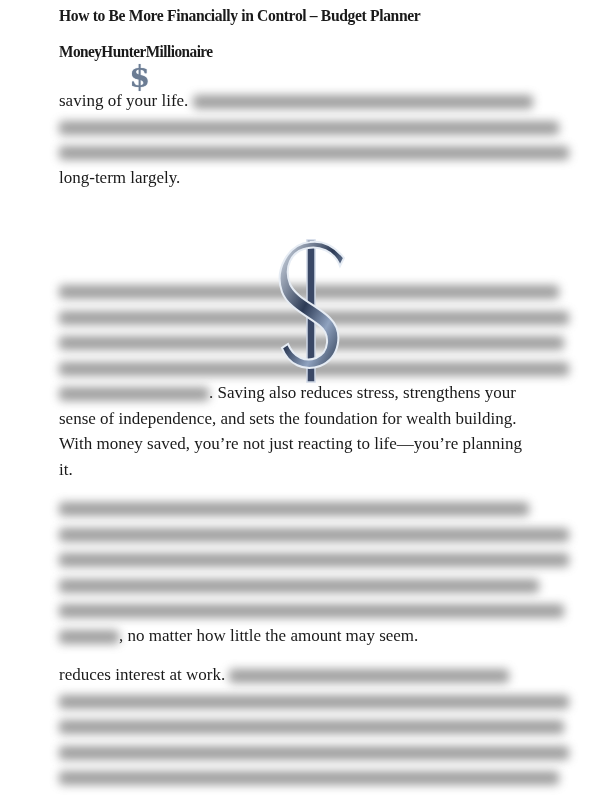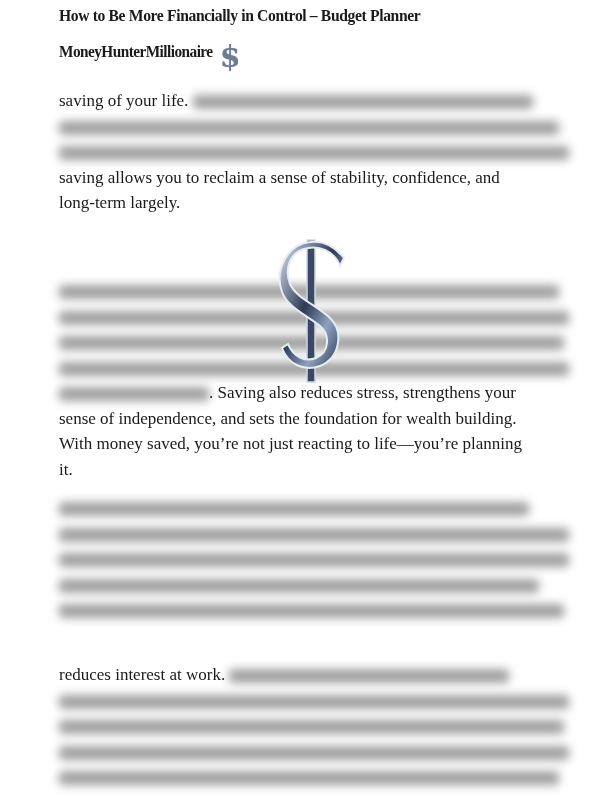--- a/index.html
+++ b/index.html
@@ -1,19 +1,19 @@
 <!DOCTYPE html>
 <html><head>
 <meta charset="utf-8">
 <style>
   html,body{margin:0;padding:0;background:#fff;}
   body{width:600px;height:800px;overflow:hidden;position:relative;font-family:"Liberation Serif","DejaVu Serif",serif;color:#1a1a1a;}
   .page{position:absolute;left:0;top:4px;width:536px;height:800px;margin-left:16px;}
   .title{position:absolute;left:43px;top:2px;font-size:17px;font-weight:bold;letter-spacing:-0.4px;transform:scaleX(0.92);transform-origin:left;white-space:nowrap;}
-  .author{position:absolute;left:43px;top:38px;font-size:17px;font-weight:bold;letter-spacing:-0.6px;display:flex;align-items:flex-start;}
+  .author{position:absolute;left:43px;top:38px;font-size:17px;font-weight:bold;letter-spacing:-0.6px;display:flex;align-items:center;flex-direction:column;}
   .author .nm{transform:scaleX(0.9);transform-origin:left;display:inline-block;white-space:nowrap;}
   .small-dollar{margin-left:-10px;font-size:30px;color:#6b7c93;font-family:"DejaVu Serif",serif;line-height:1;text-shadow:0 0 1px #9fb0c6;}
   .para{position:absolute;left:43px;width:515px;font-size:17px;line-height:25.5px;}
   .line{white-space:nowrap;height:25.5px;position:relative;}
   .blur{display:inline-block;height:14px;vertical-align:middle;background:linear-gradient(#777,#777);filter:blur(5px);opacity:.7;border-radius:4px;}
   .big-dollar{position:absolute;left:258px;top:232px;width:80px;height:150px;}
 </style>
 </head>
 <body>
 
@@ -21,41 +21,41 @@
   <div class="title">How to Be More Financially in Control – Budget Planner</div>
   <div class="author">
     <span class="nm">MoneyHunterMillionaire</span>
     <span class="small-dollar">$</span>
   </div>
 
   <div class="para" style="top:84px;">
     <div class="line"><span>saving of your life.</span> <span class="blur" style="width:340px"></span></div>
     <div class="line"><span class="blur" style="width:500px"></span></div>
     <div class="line"><span class="blur" style="width:510px"></span></div>
-    <div class="line">saving allows you to reclaim a sense of stability, confidence, and</div>
     <div class="line">long-term largely.</div>
   </div>
 
   <div class="para" style="top:274px;">
     <div class="line"><span class="blur" style="width:500px"></span></div>
     <div class="line"><span class="blur" style="width:510px"></span></div>
     <div class="line"><span class="blur" style="width:505px"></span></div>
     <div class="line"><span class="blur" style="width:510px"></span></div>
     <div class="line"><span class="blur" style="width:150px"></span><span>. Saving also reduces stress, strengthens your</span></div>
     <div class="line">sense of independence, and sets the foundation for wealth building.</div>
     <div class="line">With money saved, you’re not just reacting to life—you’re planning</div>
     <div class="line">it.</div>
   </div>
 
   <div class="para" style="top:491px;">
     <div class="line"><span class="blur" style="width:470px"></span></div>
     <div class="line"><span class="blur" style="width:510px"></span></div>
     <div class="line"><span class="blur" style="width:510px"></span></div>
     <div class="line"><span class="blur" style="width:480px"></span></div>
     <div class="line"><span class="blur" style="width:505px"></span></div>
+    <div class="line"><span class="blur" style="width:60px"></span><span>, no matter how little the amount may seem.</span></div>
   </div>
 
   <div class="para" style="top:658px;">
     <div class="line"><span>reduces interest at work.</span> <span class="blur" style="width:280px"></span></div>
     <div class="line"><span class="blur" style="width:510px"></span></div>
     <div class="line"><span class="blur" style="width:505px"></span></div>
     <div class="line"><span class="blur" style="width:510px"></span></div>
     <div class="line"><span class="blur" style="width:500px"></span></div>
   </div>
 

